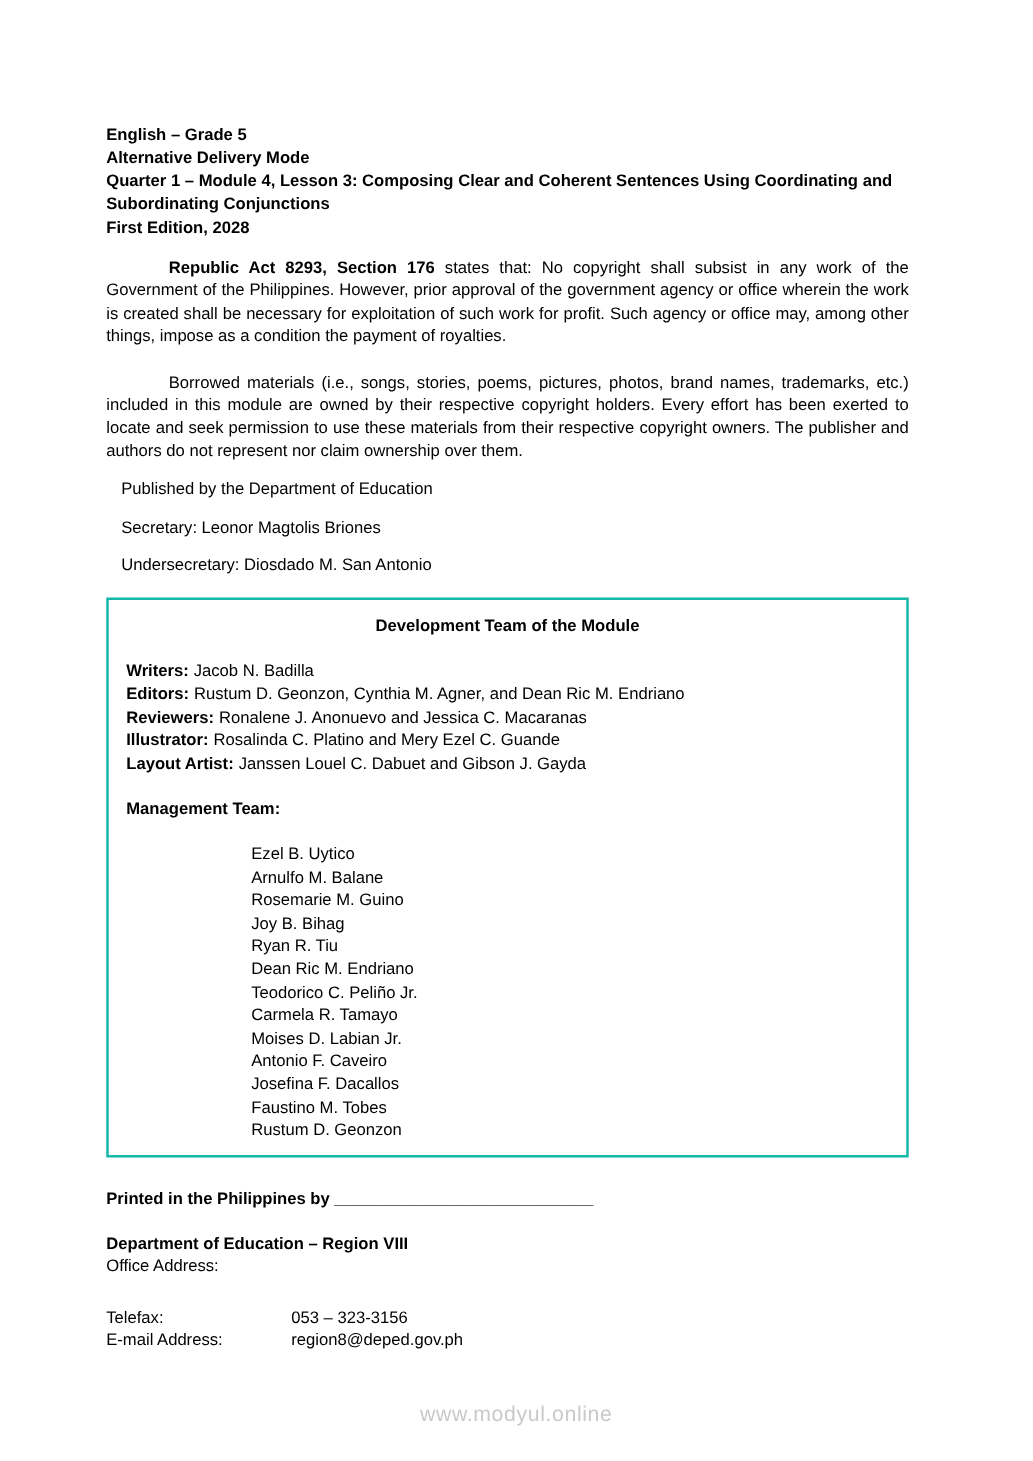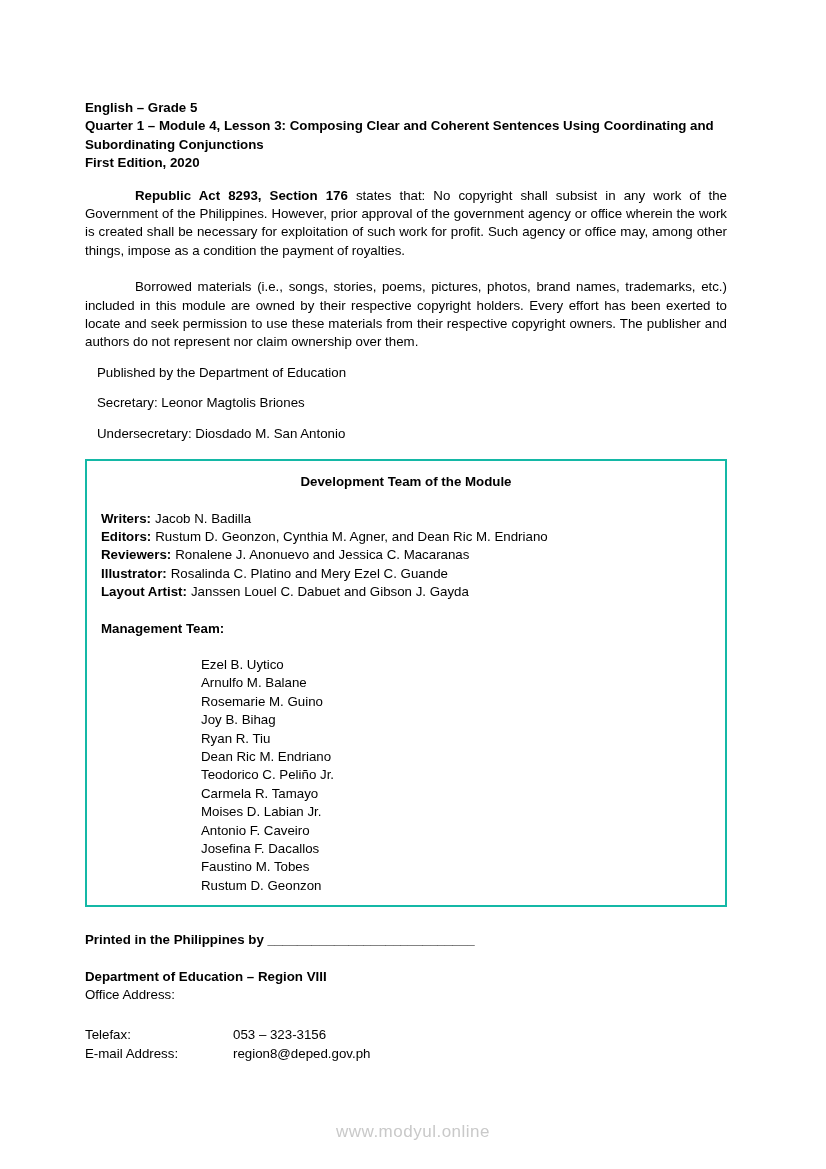--- a/index.html
+++ b/index.html
@@ -37,22 +37,23 @@
     letter-spacing: 0.5px;
   }
 </style>
 </head>
 <body>
 
 <div class="page">
   <div class="content">
 
     <div class="hdr">English – Grade 5</div>
+    <div class="hdr">Alternative Delivery Mode</div>
     <div class="hdr">Quarter 1 – Module 4, Lesson 3: Composing Clear and Coherent Sentences Using Coordinating and Subordinating Conjunctions</div>
-    <div class="hdr">First Edition, 2020</div>
+    <div class="hdr">First Edition, 2028</div>
 
     <p class="para"><b>Republic Act 8293, Section 176</b><span> states that: No copyright shall subsist in any work of the Government of the Philippines. However, prior approval of the government agency or office wherein the work is created shall be necessary for exploitation of such work for profit. Such agency or office may, among other things, impose as a condition the payment of royalties.</span></p>
 
     <p class="para para2">Borrowed materials (i.e., songs, stories, poems, pictures, photos, brand names, trademarks, etc.) included in this module are owned by their respective copyright holders. Every effort has been exerted to locate and seek permission to use these materials from their respective copyright owners. The publisher and authors do not represent nor claim ownership over them.</p>
 
     <div class="pub">
       <div>Published by the Department of Education</div>
       <div>Secretary: Leonor Magtolis Briones</div>
       <div>Undersecretary: Diosdado M. San Antonio</div>
     </div>

